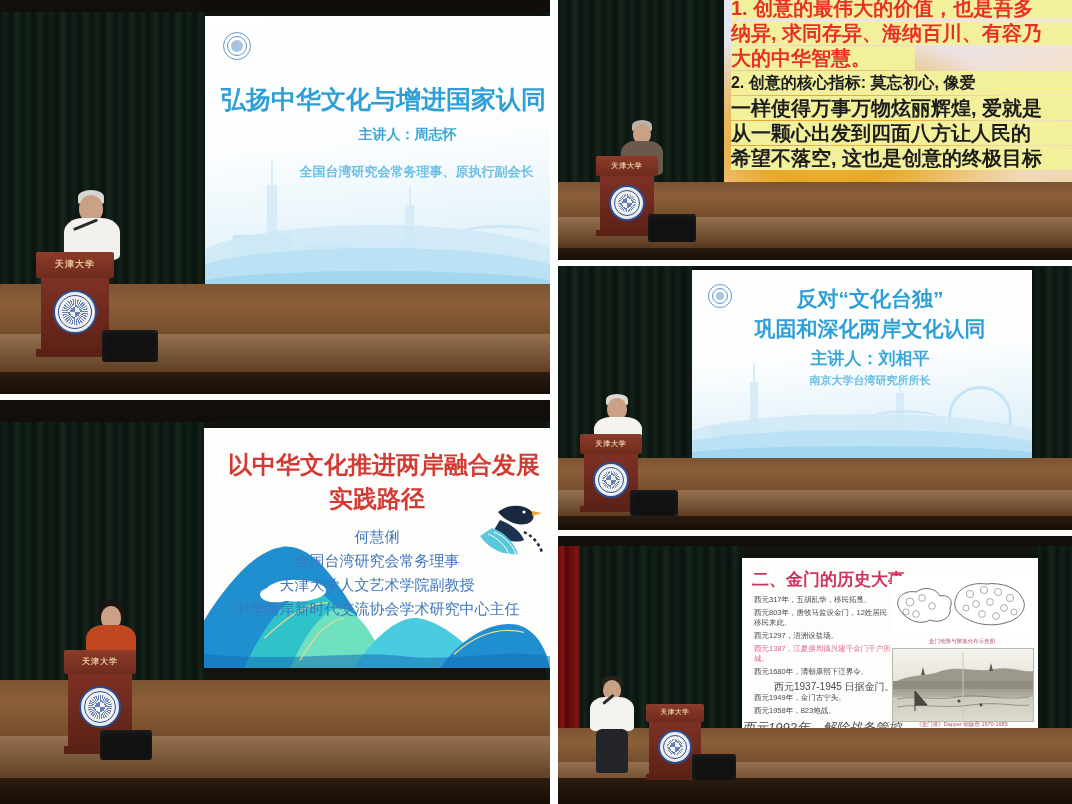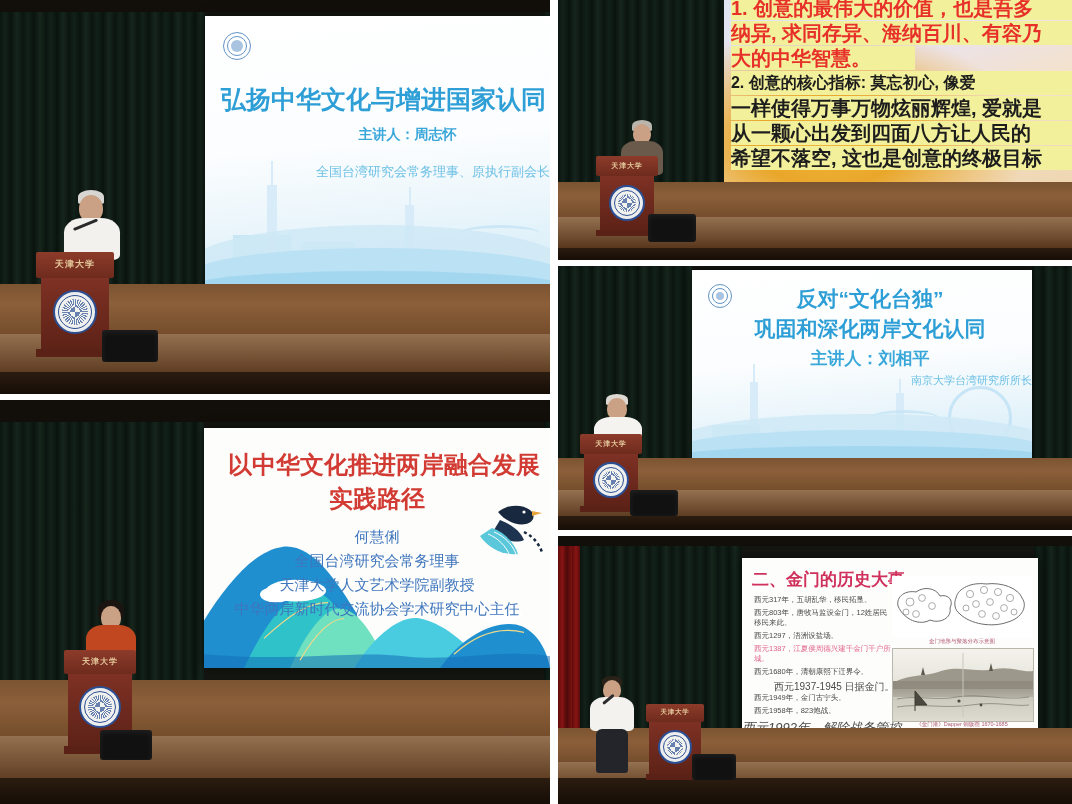--- a/index.html
+++ b/index.html
@@ -44,21 +44,21 @@
     background:#d7ecf8;transform:translateX(-50%);}
   .bldg{position:absolute;bottom:10%;background:#c5e4f5;opacity:.9;}
   .ferris{position:absolute;border:3px solid #bfe2f4;border-radius:50%;opacity:.85;}
   .arcbridge{position:absolute;border-top:3px solid #c9e6f6;border-radius:50% 50% 0 0;height:14px;opacity:.9;}
 
   
   .slide-txt{position:absolute;left:0;right:0;text-align:center;line-height:1.25;
     font-family:"Liberation Sans","DejaVu Sans",sans-serif;}
   .t-blue-title{color:#2e9fd6;font-weight:bold;text-shadow:0 1px 2px rgba(255,255,255,.9);white-space:nowrap;}
   .t-blue-sub{color:#3aa7da;font-weight:bold;white-space:nowrap;}
-  .t-blue-small{color:#6cc0e4;font-weight:normal;white-space:nowrap;text-align:right;}
+  .t-blue-small{color:#6cc0e4;font-weight:bold;white-space:nowrap;}
   .t-red-title{color:#d23b33;font-weight:bold;font-family:"Liberation Serif","DejaVu Serif",serif;white-space:nowrap;}
   .t-blue-serif{color:#3f76bd;font-family:"Liberation Serif","DejaVu Serif",serif;white-space:nowrap;}
 
   
   .seal{position:absolute;border-radius:50%;border:1.5px solid #2f6fb5;opacity:.75;}
   .seal:before{content:"";position:absolute;inset:3px;border-radius:50%;border:1px solid #2f6fb5;}
   .seal:after{content:"";position:absolute;inset:7px;border-radius:50%;background:#2f6fb5;opacity:.55;}
 
   
   .warm-line{position:absolute;left:2%;right:0;white-space:nowrap;font-weight:bold;

